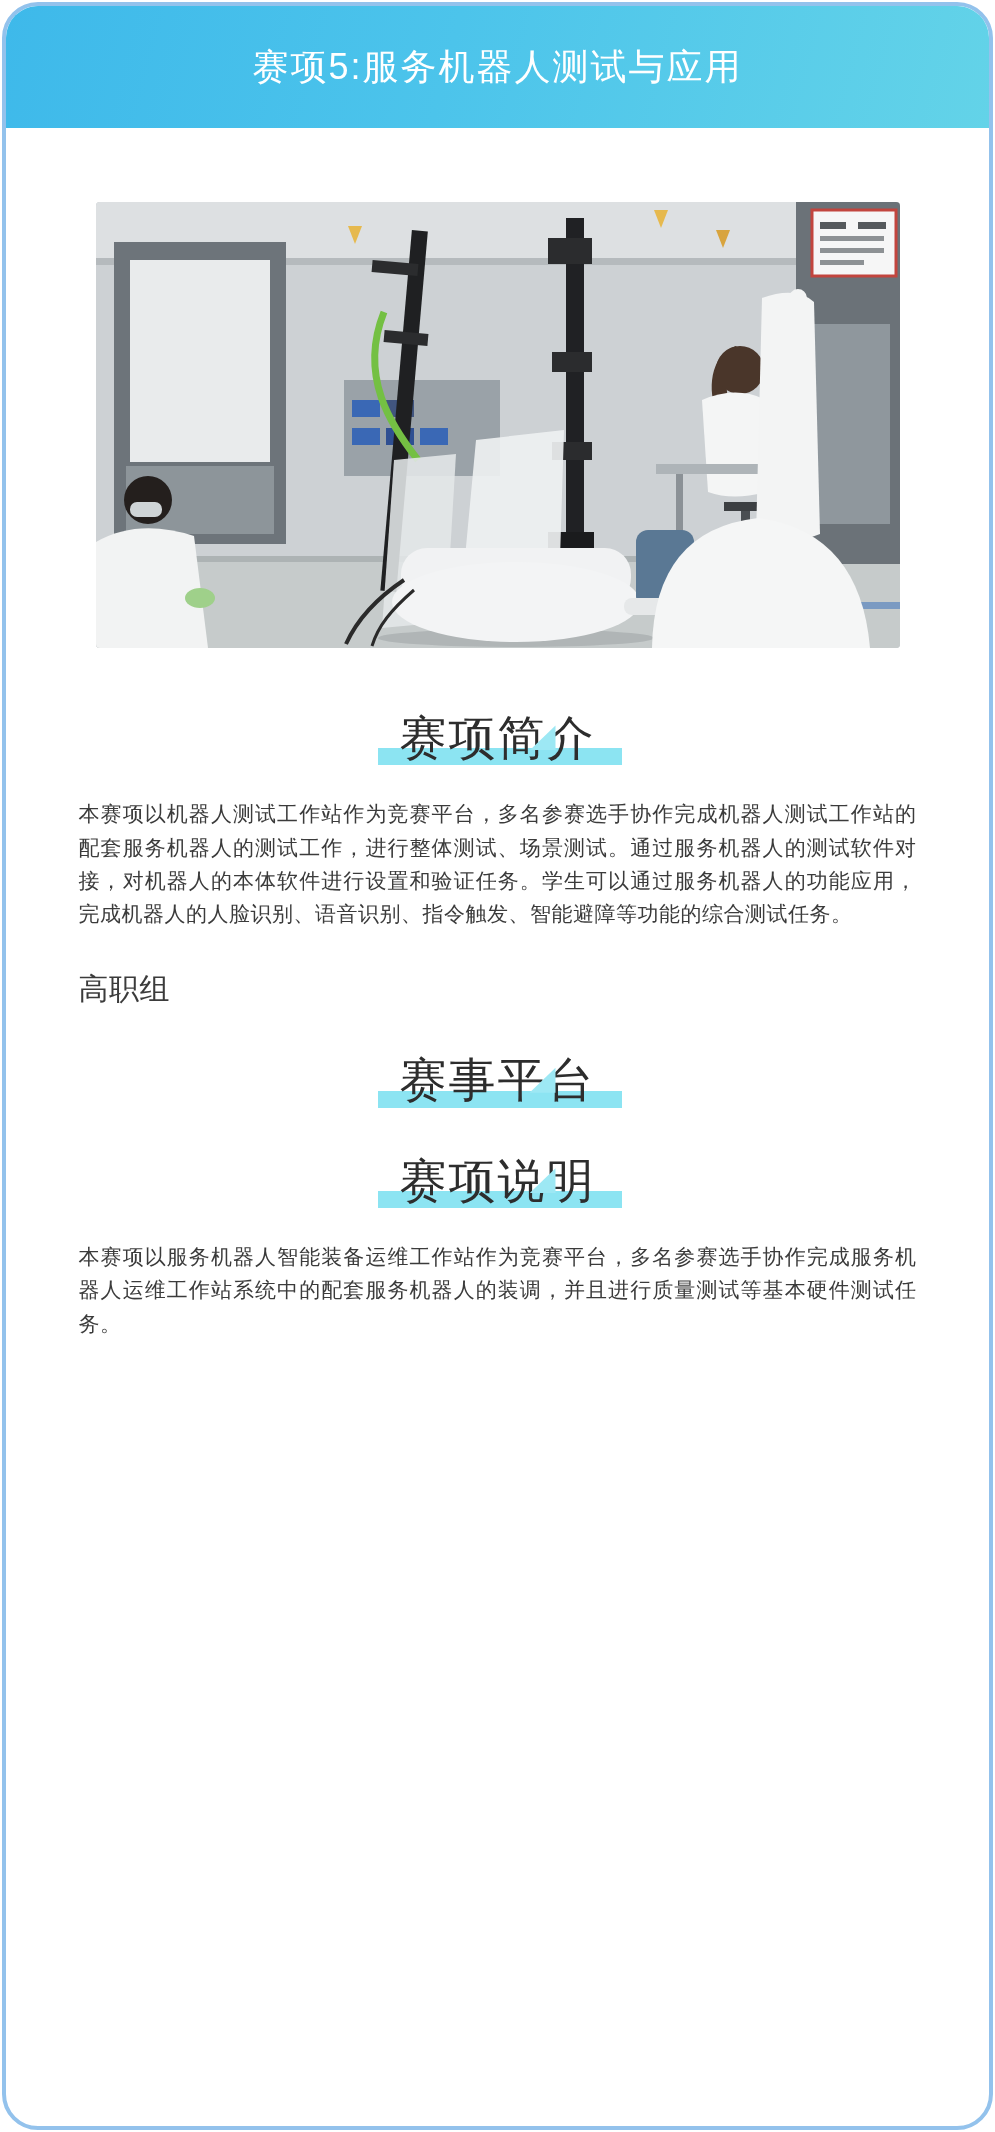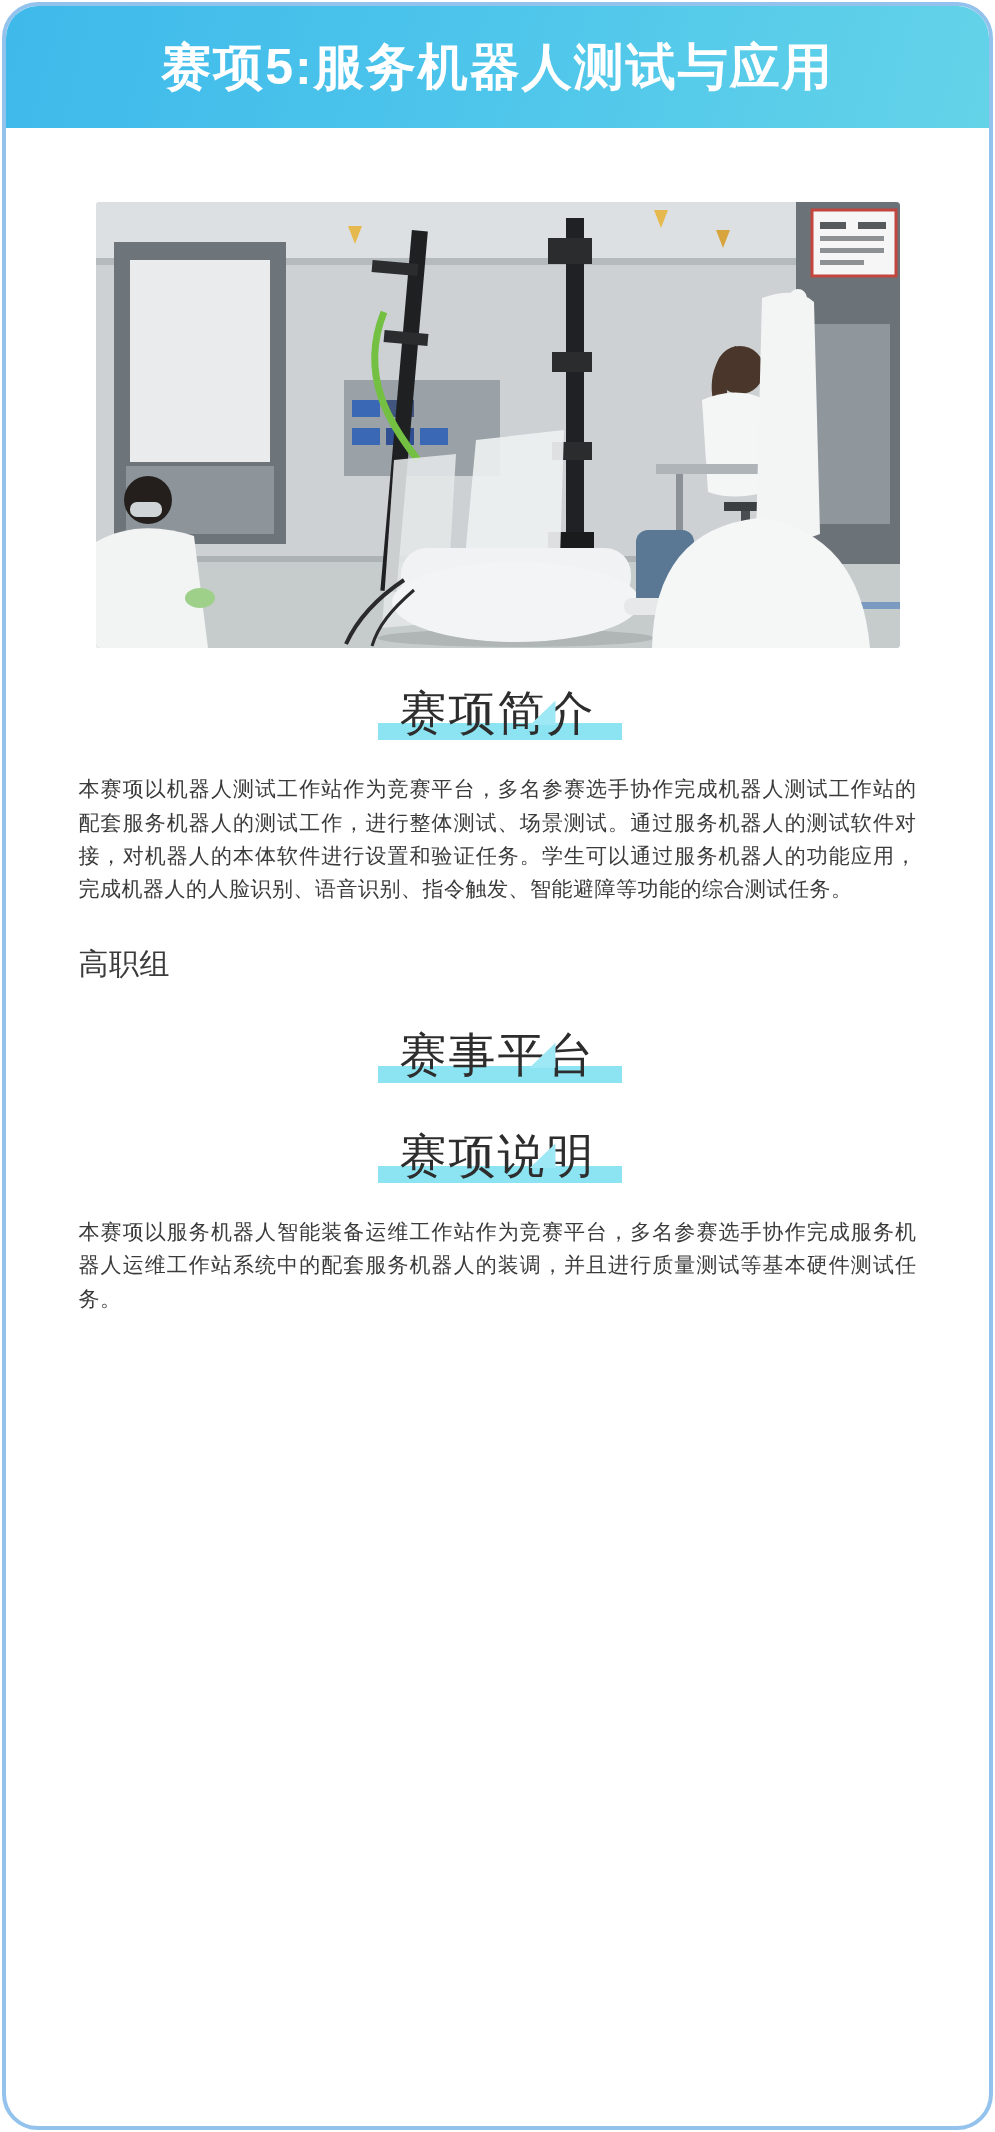--- a/index.html
+++ b/index.html
@@ -18,35 +18,35 @@
     overflow: hidden;
   }
   .banner {
     height: 122px;
     background: linear-gradient(105deg, #3eb9ea 0%, #4cc4eb 45%, #63d3e8 100%);
     border-radius: 30px 30px 0 0;
     display: flex; align-items: center; justify-content: center;
   }
   .banner h1 {
     color: #ffffff;
-    font-size: 50px;
-    font-weight: 700;
+    font-size: 36px;
+    font-weight: 400;
     letter-spacing: 2px;
   }
   .photo-wrap {
     width: 804px; height: 446px;
     margin: 74px auto 0;
     border-radius: 4px;
     overflow: hidden;
     background: #cdd1d4;
   }
   .photo-wrap svg { display: block; }
   .sec-head {
     text-align: center;
-    margin-top: 37px;
+    margin-top: 62px;
     position: relative;
   }
   .sec-head.gap-lg { margin-top: 84px; }
   .sec-head.gap-xl { margin-top: 40px; text-align: center; }
   .sec-head.gap-md { margin-top: 44px; }
   .sec-title {
     display: inline-block;
     position: relative;
     font-size: 47px;
     font-weight: 400;

